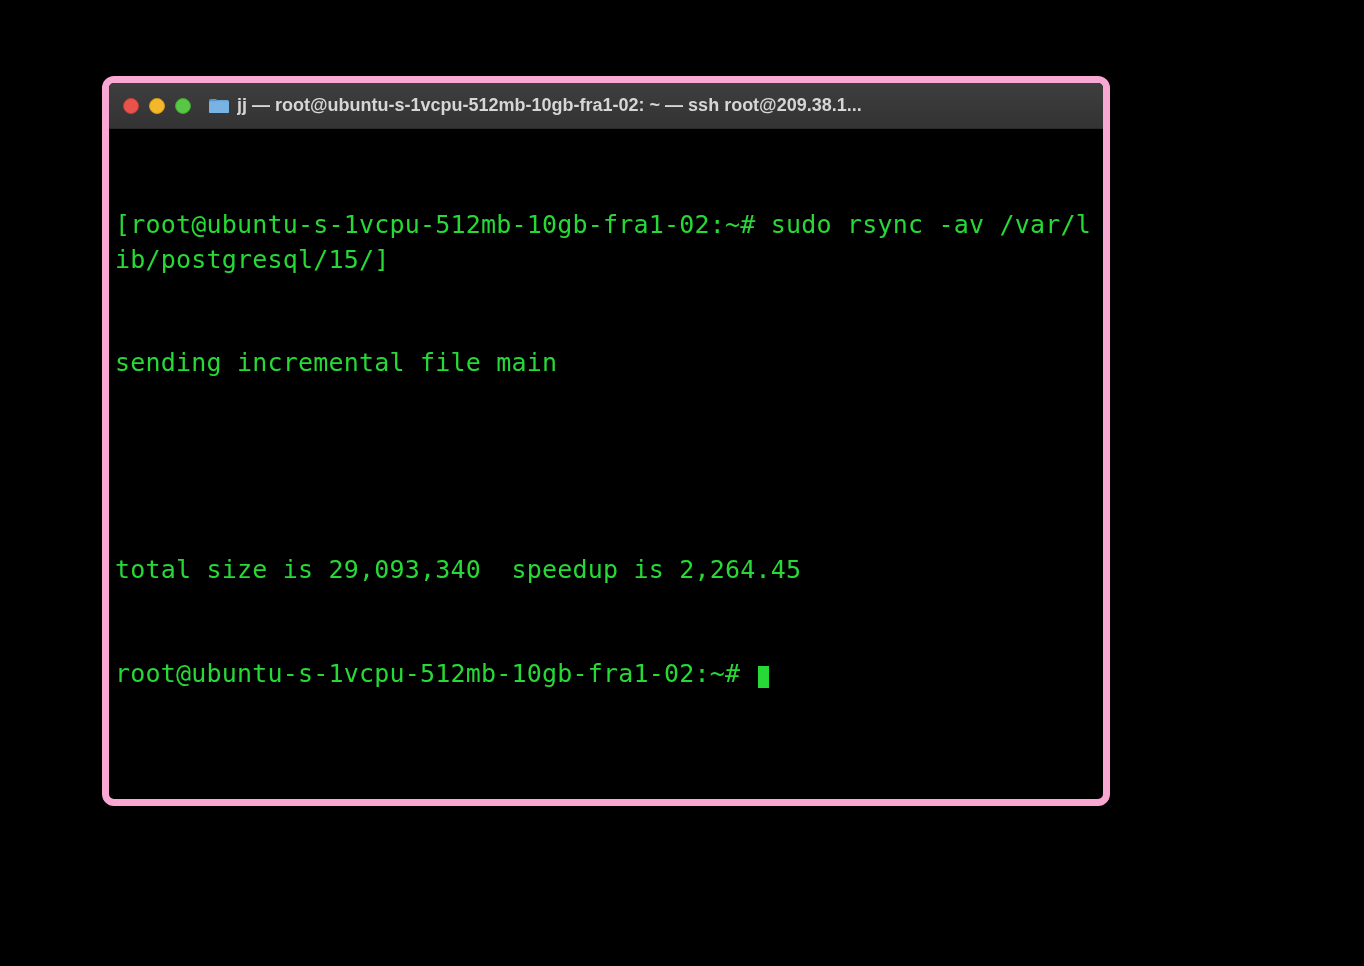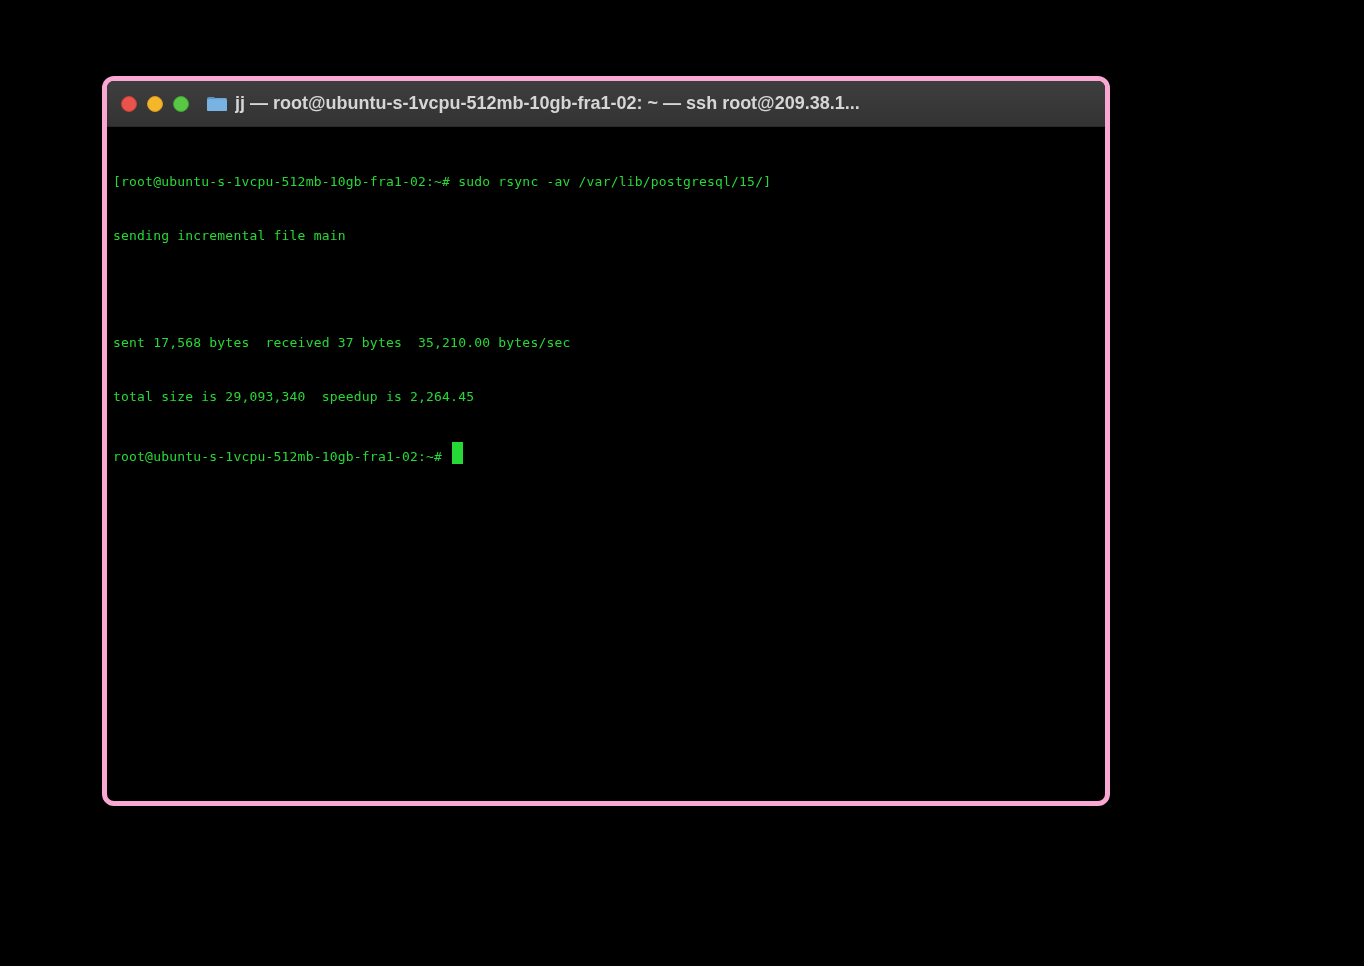--- a/index.html
+++ b/index.html
@@ -11,21 +11,21 @@
       overflow: hidden;
     }
     .terminal-window {
       position: absolute;
       left: 102px;
       top: 76px;
       width: 1008px;
       height: 730px;
       background: #000000;
       border-radius: 12px;
-      border: 5px solid #f9a8d4;
+      border: 7px solid #f9a8d4;
       overflow: hidden;
       box-shadow: 0 20px 60px rgba(0,0,0,0.6);
     }
     .titlebar {
       height: 46px;
       background: linear-gradient(to bottom, #3e3e3e, #333333);
       display: flex;
       align-items: center;
       padding: 0 14px;
       border-bottom: 1px solid #2a2a2a;
@@ -62,21 +62,21 @@
       color: #d6d6d6;
       font-family: -apple-system, "Helvetica Neue", Arial, sans-serif;
       font-size: 18px;
       font-weight: 700;
       overflow: hidden;
       text-overflow: ellipsis;
       white-space: nowrap;
     }
     .terminal-body {
       padding: 10px 6px 6px 6px;
-      font-size: 13px;
+      font-size: 25px;
       line-height: 1.38;
       letter-spacing: 0.2px;
       color: #27d936;
       white-space: pre;
       font-family: "Menlo", "Monaco", "Consolas", monospace;
     }
     .bracket { color: #27d936; }
     .term-line { white-space: pre-wrap; word-break: break-all; }
     .cursor-block {
       display: inline-block;
@@ -103,17 +103,16 @@
         <path d="M0 3 C0 1.9 0.9 1 2 1 L7 1 L9 3 L0 3 Z" fill="#5a94c4"></path>
         <rect x="0" y="3.5" width="20" height="11.5" rx="1.5" fill="#78b3e3"></rect>
       </svg>
       <span class="title-text">jj — root@ubuntu-s-1vcpu-512mb-10gb-fra1-02: ~ — ssh root@209.38.1...</span>
     </div>
   </div>
   <div class="terminal-body">
     <div class="term-line"><span class="bracket">[</span><span>root@ubuntu-s-1vcpu-512mb-10gb-fra1-02:~# </span><span>sudo rsync -av /var/lib/postgresql/15/</span><span class="bracket">]</span></div>
     <div class="term-line"><span>sending incremental file main</span></div>
     <div class="term-line"><span></span>&nbsp;</div>
-    <div class="term-line"><span>sent 17,568 bytes  received 37 bytes  35,210.00 bytes/sec</span></div>
     <div class="term-line"><span>total size is 29,093,340  speedup is 2,264.45</span></div>
     <div class="term-line"><span>root@ubuntu-s-1vcpu-512mb-10gb-fra1-02:~# </span><span class="cursor-block"></span></div>
   </div>
 </div>
 
 </body></html>

